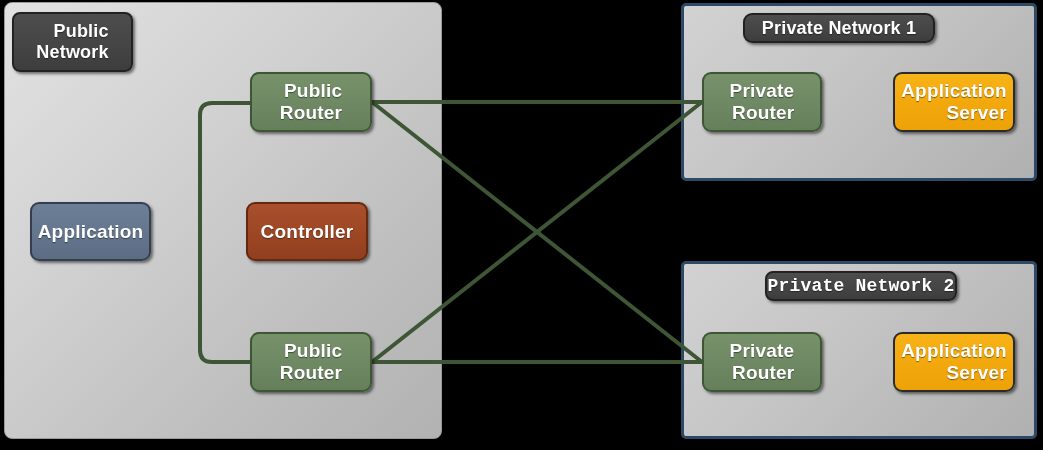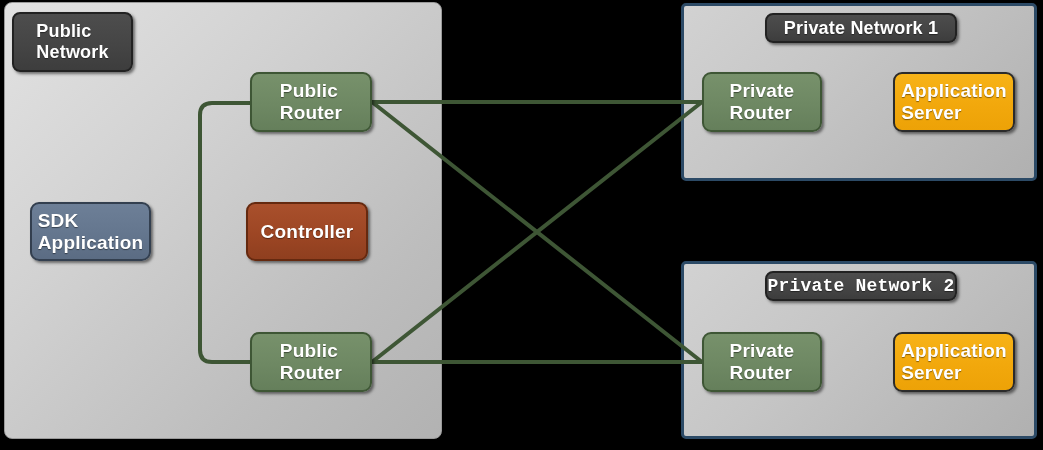--- a/index.html
+++ b/index.html
@@ -22,21 +22,21 @@
   }
   #zone-pn1{left:681px;top:3px;width:356px;height:178px;}
   #zone-pn2{left:681px;top:261px;width:356px;height:178px;}
 
   
   #links{position:absolute;left:0;top:0;width:1043px;height:450px;
           pointer-events:none;}
 
   
   .node{position:absolute;box-sizing:border-box;display:flex;
-        align-items:center;justify-content:center;text-align:left;
+        align-items:center;justify-content:center;text-align:right;
         border-radius:9px;color:#fff;font-weight:bold;
         line-height:1.14;letter-spacing:.2px;
         text-shadow:0 1px 1px rgba(0,0,0,.45);
         box-shadow:2px 2px 3px rgba(0,0,0,.5);}
   .node span{display:block;}
 
   .n-router{
     background:linear-gradient(180deg,#77916b 0%,#6e8863 55%,#657f5b 100%);
     border:2px solid #3e5635;font-size:19px;}
   .n-controller{
@@ -52,21 +52,21 @@
     background:linear-gradient(180deg,#4d4d4d 0%,#454545 55%,#3d3d3d 100%);
     border:2px solid #222;font-size:18px;border-radius:8px;}
 
   
   #node-public-internet{left:12px;top:12px;width:121px;height:60px;}
   #node-sdk-application{left:30px;top:202px;width:121px;height:59px;}
   #node-public-router-1{left:250px;top:72px;width:122px;height:60px;}
   #node-controller{left:246px;top:202px;width:122px;height:59px;}
   #node-public-router-2{left:250px;top:332px;width:122px;height:60px;}
 
-  #node-pn1-title{left:765px;top:13px;width:192px;height:30px;}
+  #node-pn1-title{left:743px;top:13px;width:192px;height:30px;border-radius:9px;}
   #node-pn1-router{left:702px;top:72px;width:120px;height:60px;}
   #node-pn1-appserver{left:893px;top:72px;width:122px;height:60px;}
 
   #node-pn2-title{left:765px;top:271px;width:192px;height:30px;font-family:Liberation Mono, monospace;}
   #node-pn2-router{left:702px;top:332px;width:120px;height:60px;}
   #node-pn2-appserver{left:893px;top:332px;width:122px;height:60px;}
 </style>
 </head>
 <body>
 
@@ -95,21 +95,20 @@
 
   <div class="node n-label" id="node-public-internet">
     <div>
       <span>Public</span>
       <span>Network</span>
     </div>
   </div>
 
   <div class="node n-sdk" id="node-sdk-application">
     <div>
-      <span>SDK</span>
       <span>Application</span>
     </div>
   </div>
 
   <div class="node n-router" id="node-public-router-1">
     <div>
       <span>Public</span>
       <span>Router</span>
     </div>
   </div>

